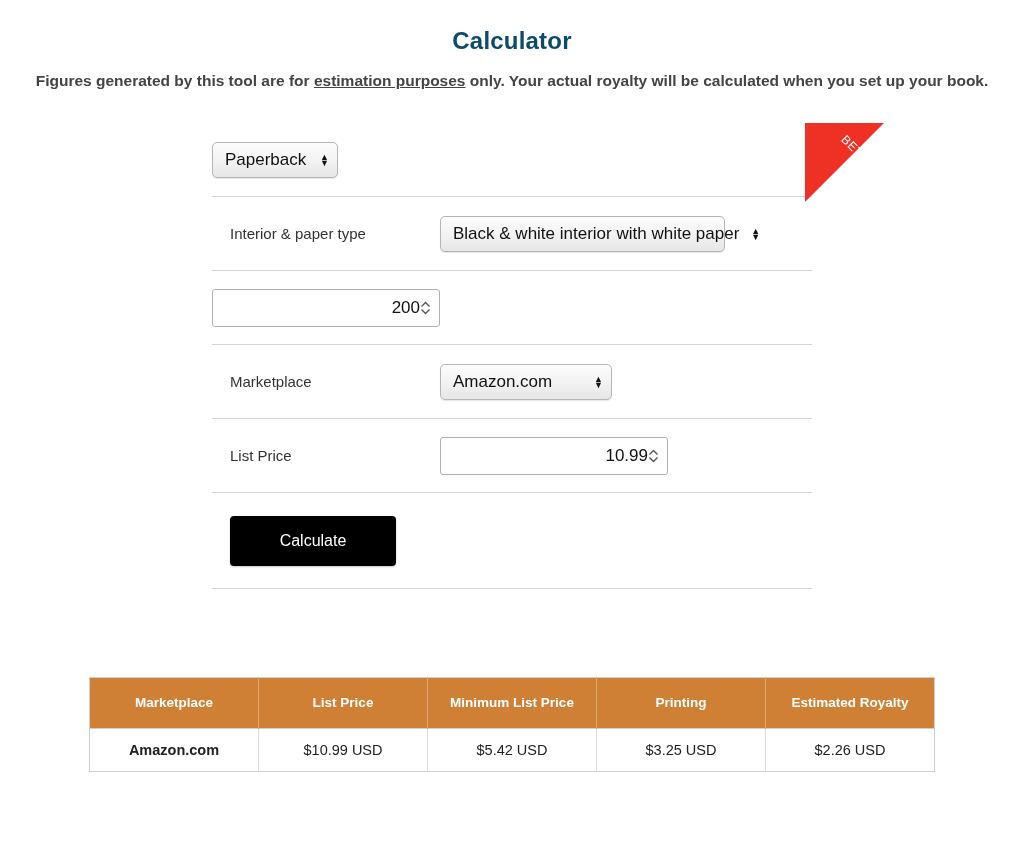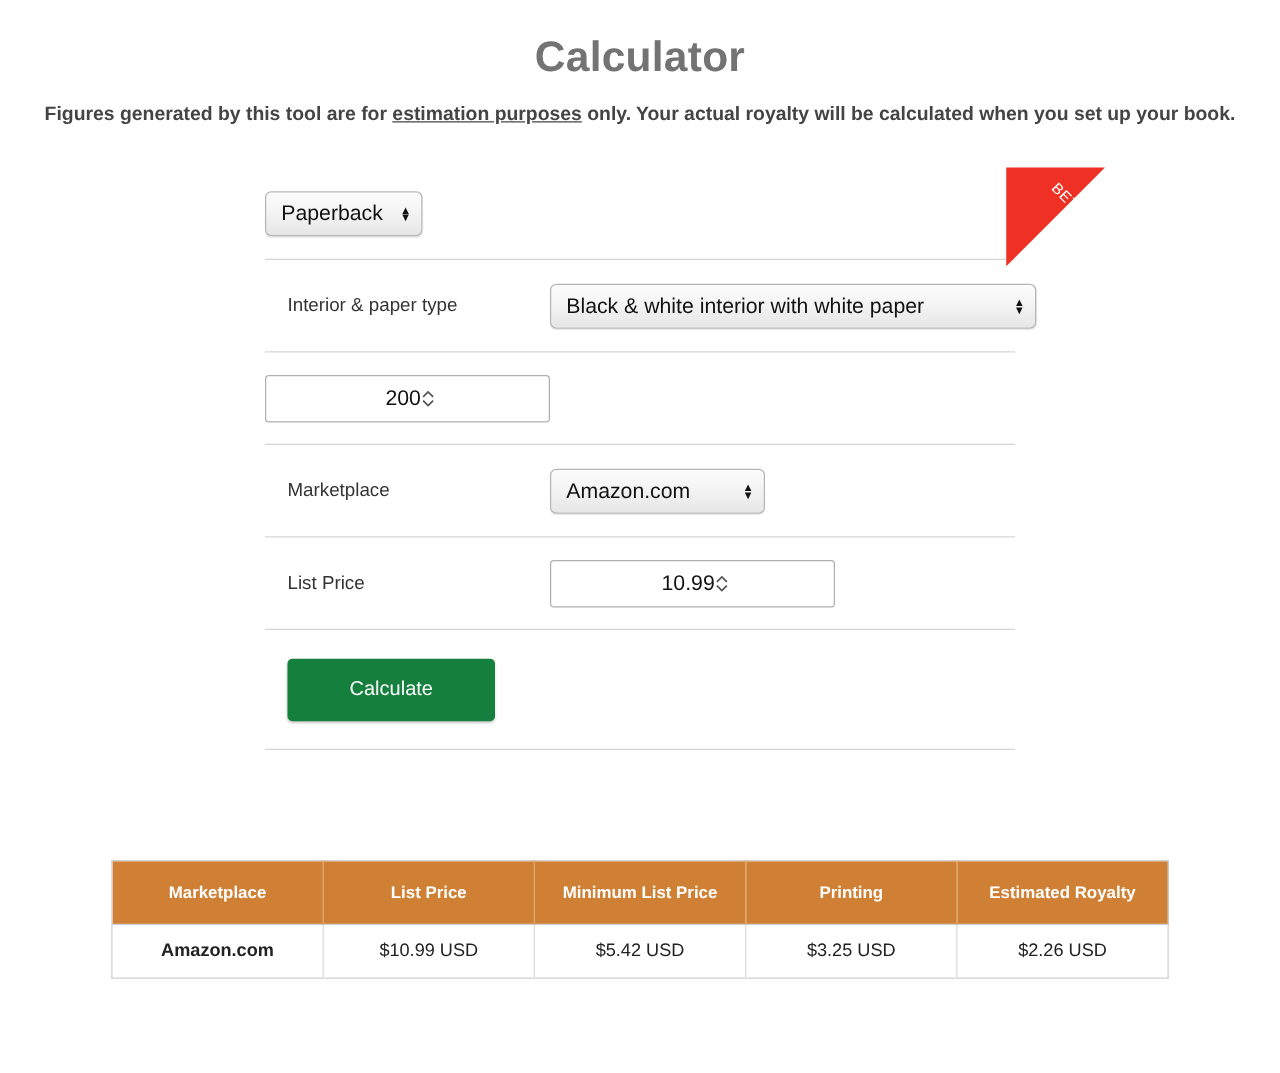--- a/index.html
+++ b/index.html
@@ -12,22 +12,22 @@
     height: 858px;
     font-family: "Liberation Sans", sans-serif;
     color: #333333;
     overflow: hidden;
     position: relative;
   }
 
   
   .page-title {
     text-align: center;
-    color: #737373;
-    font-size: 34px;
+    color: #0c4a6e;
+    font-size: 24px;
     font-weight: bold;
     margin: 0;
     padding-top: 27px;
     letter-spacing: 0.2px;
   }
   .page-subtitle {
     text-align: center;
     font-size: 15.5px;
     color: #444444;
     margin: 0;
@@ -112,28 +112,28 @@
   }
   .sel .sel-label { padding-right: 12px; }
   .sel .updown {
     display: inline-flex;
     flex-direction: column;
     line-height: 6px;
     font-size: 9px;
     color: #111111;
   }
   .sel-booktype { width: 126px; }
-  .sel-interior { width: 389px; text-align: center; }
+  .sel-interior { width: 285px; text-align: center; }
   .sel-marketplace { width: 172px; }
 
   
   .numfield {
     display: inline-flex;
     align-items: center;
-    justify-content: center;
+    justify-content: flex-end;
     background: #ffffff;
     border: 1px solid #b0b0b0;
     border-radius: 3px;
     height: 38px;
     width: 228px;
     padding: 0 8px 0 12px;
     box-sizing: border-box;
     font-size: 17px;
     color: #111111;
     cursor: text;
@@ -152,21 +152,21 @@
   
   .button-row {
     display: flex;
     align-items: center;
     border-bottom: 1px solid #d5d5d5;
     min-height: 96px;
     box-sizing: border-box;
   }
   .calc-btn {
     margin-left: 18px;
-    background: #15803d;
+    background: #000000;
     color: #ffffff;
     border: none;
     border-radius: 4px;
     width: 166px;
     height: 50px;
     font-size: 16px;
     font-family: "Liberation Sans", sans-serif;
     cursor: pointer;
     box-shadow: 0 1px 2px rgba(0,0,0,0.22);
   }

